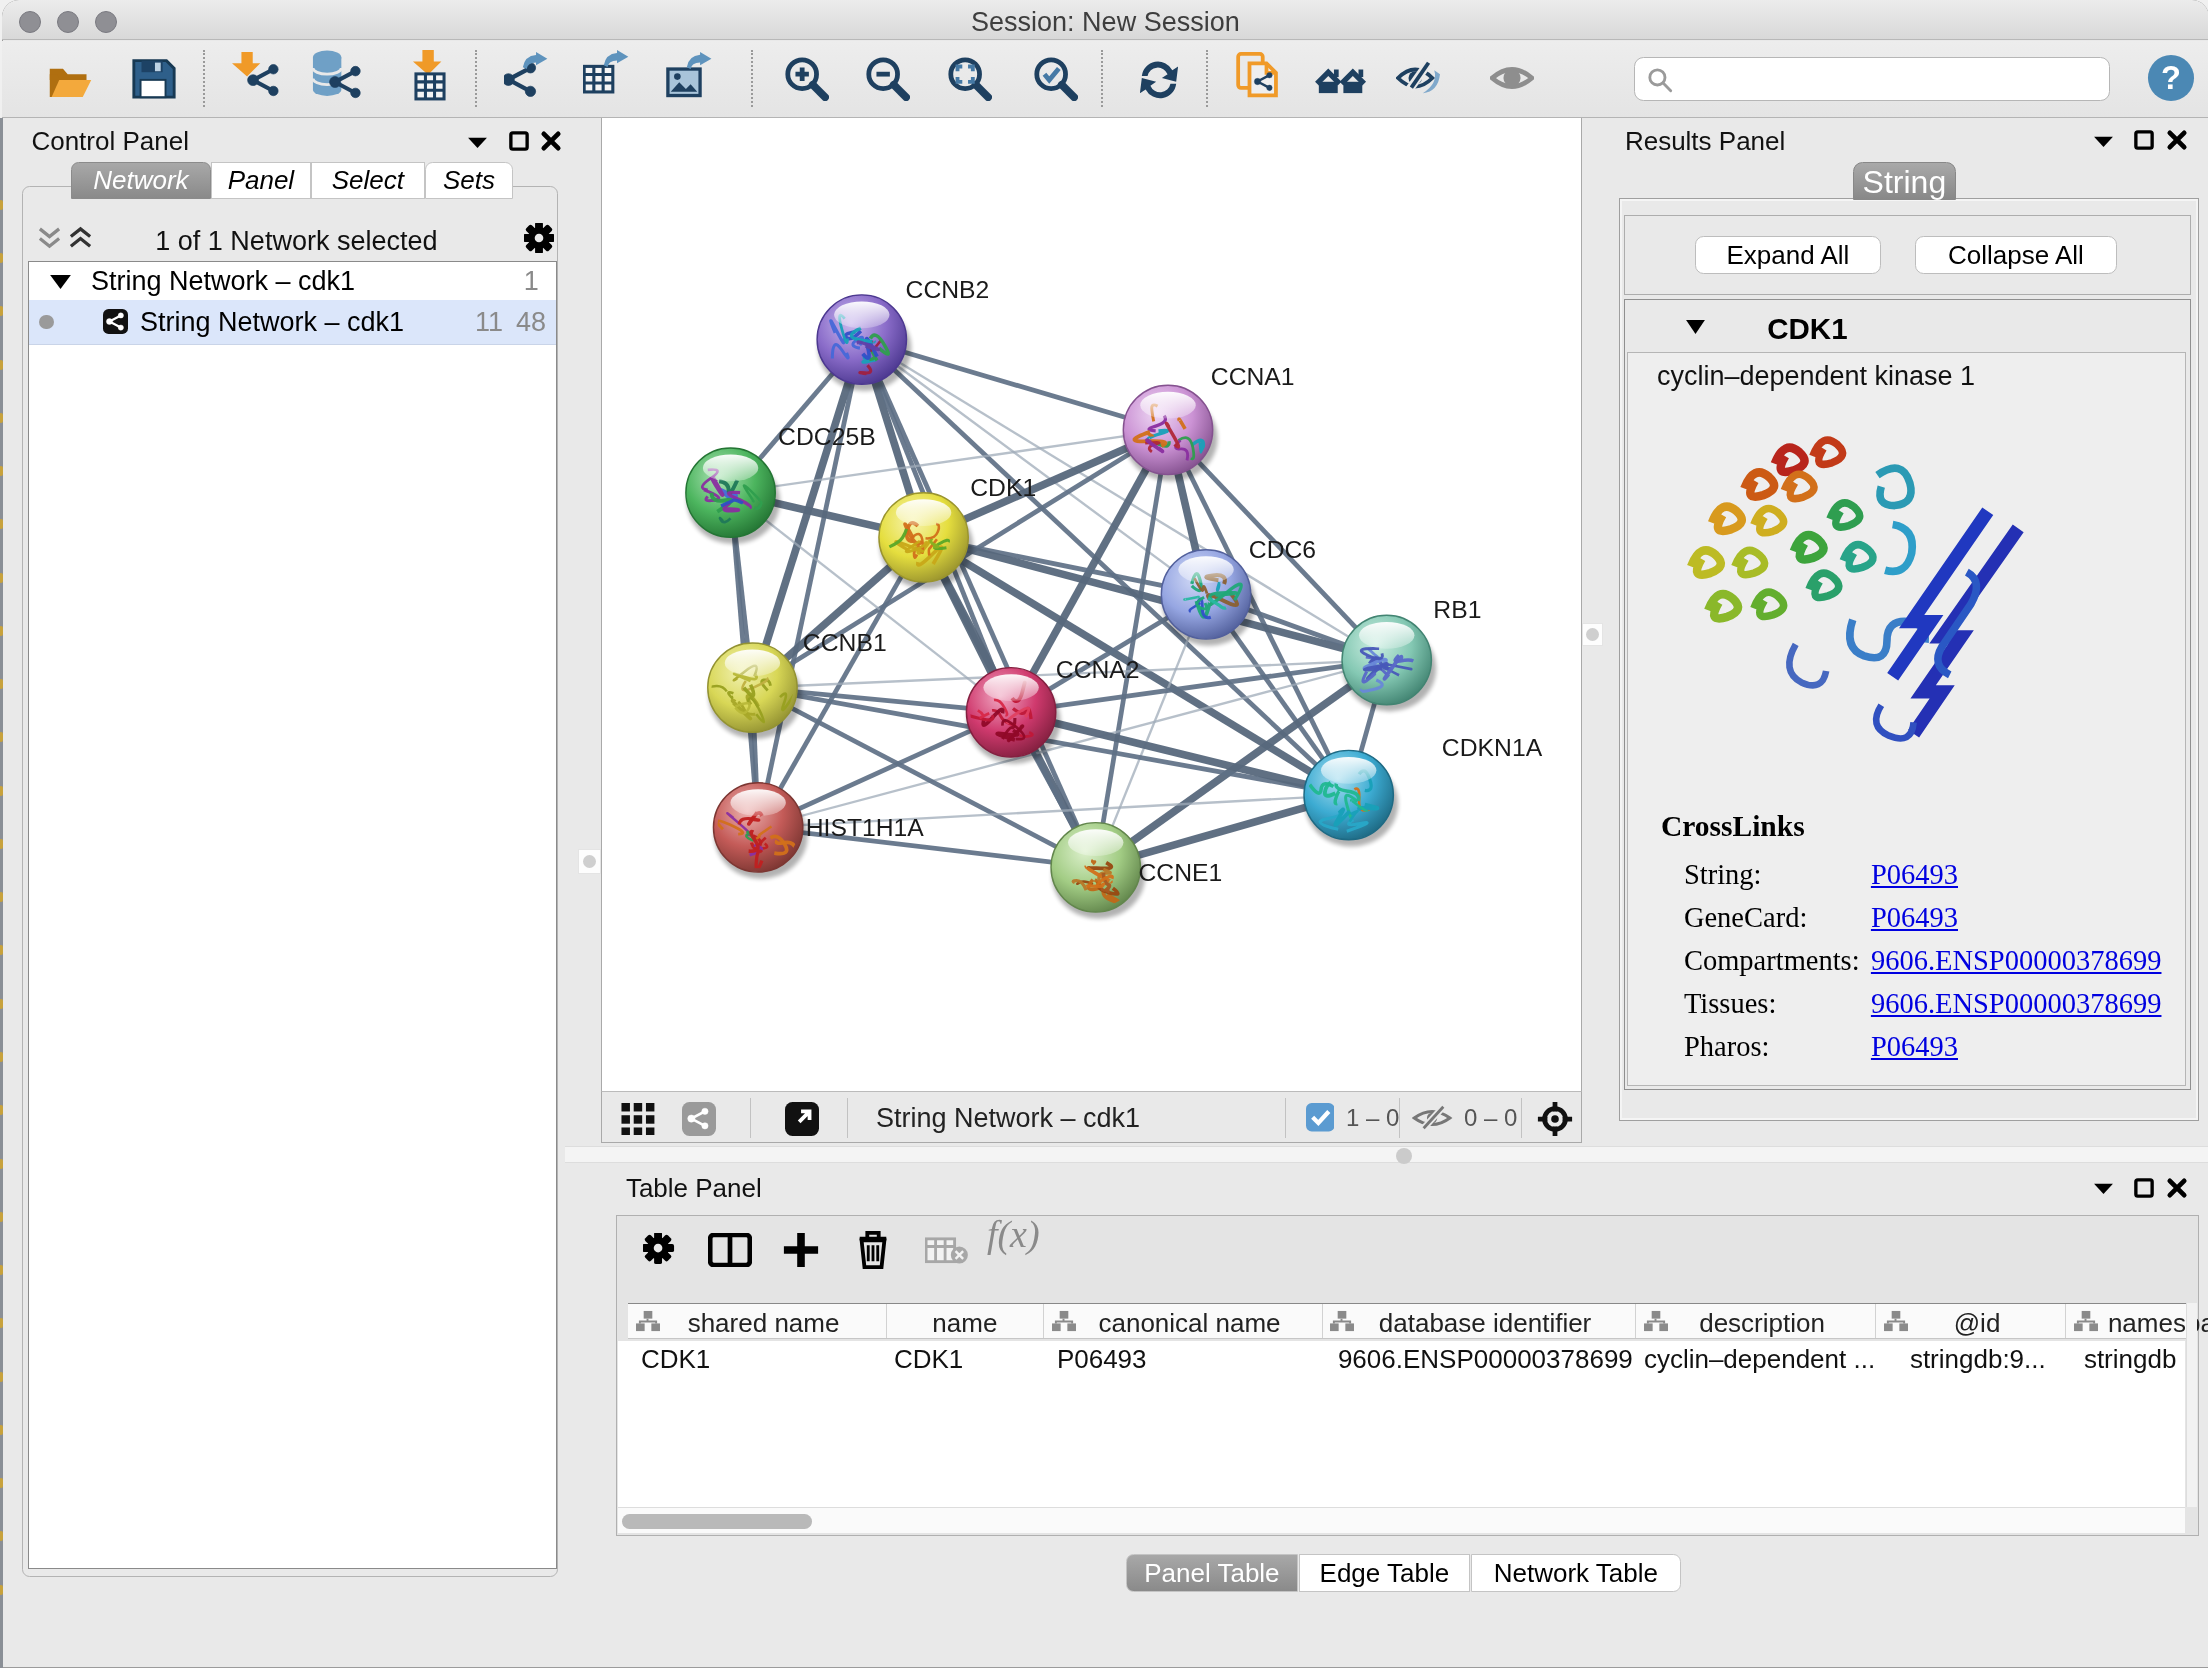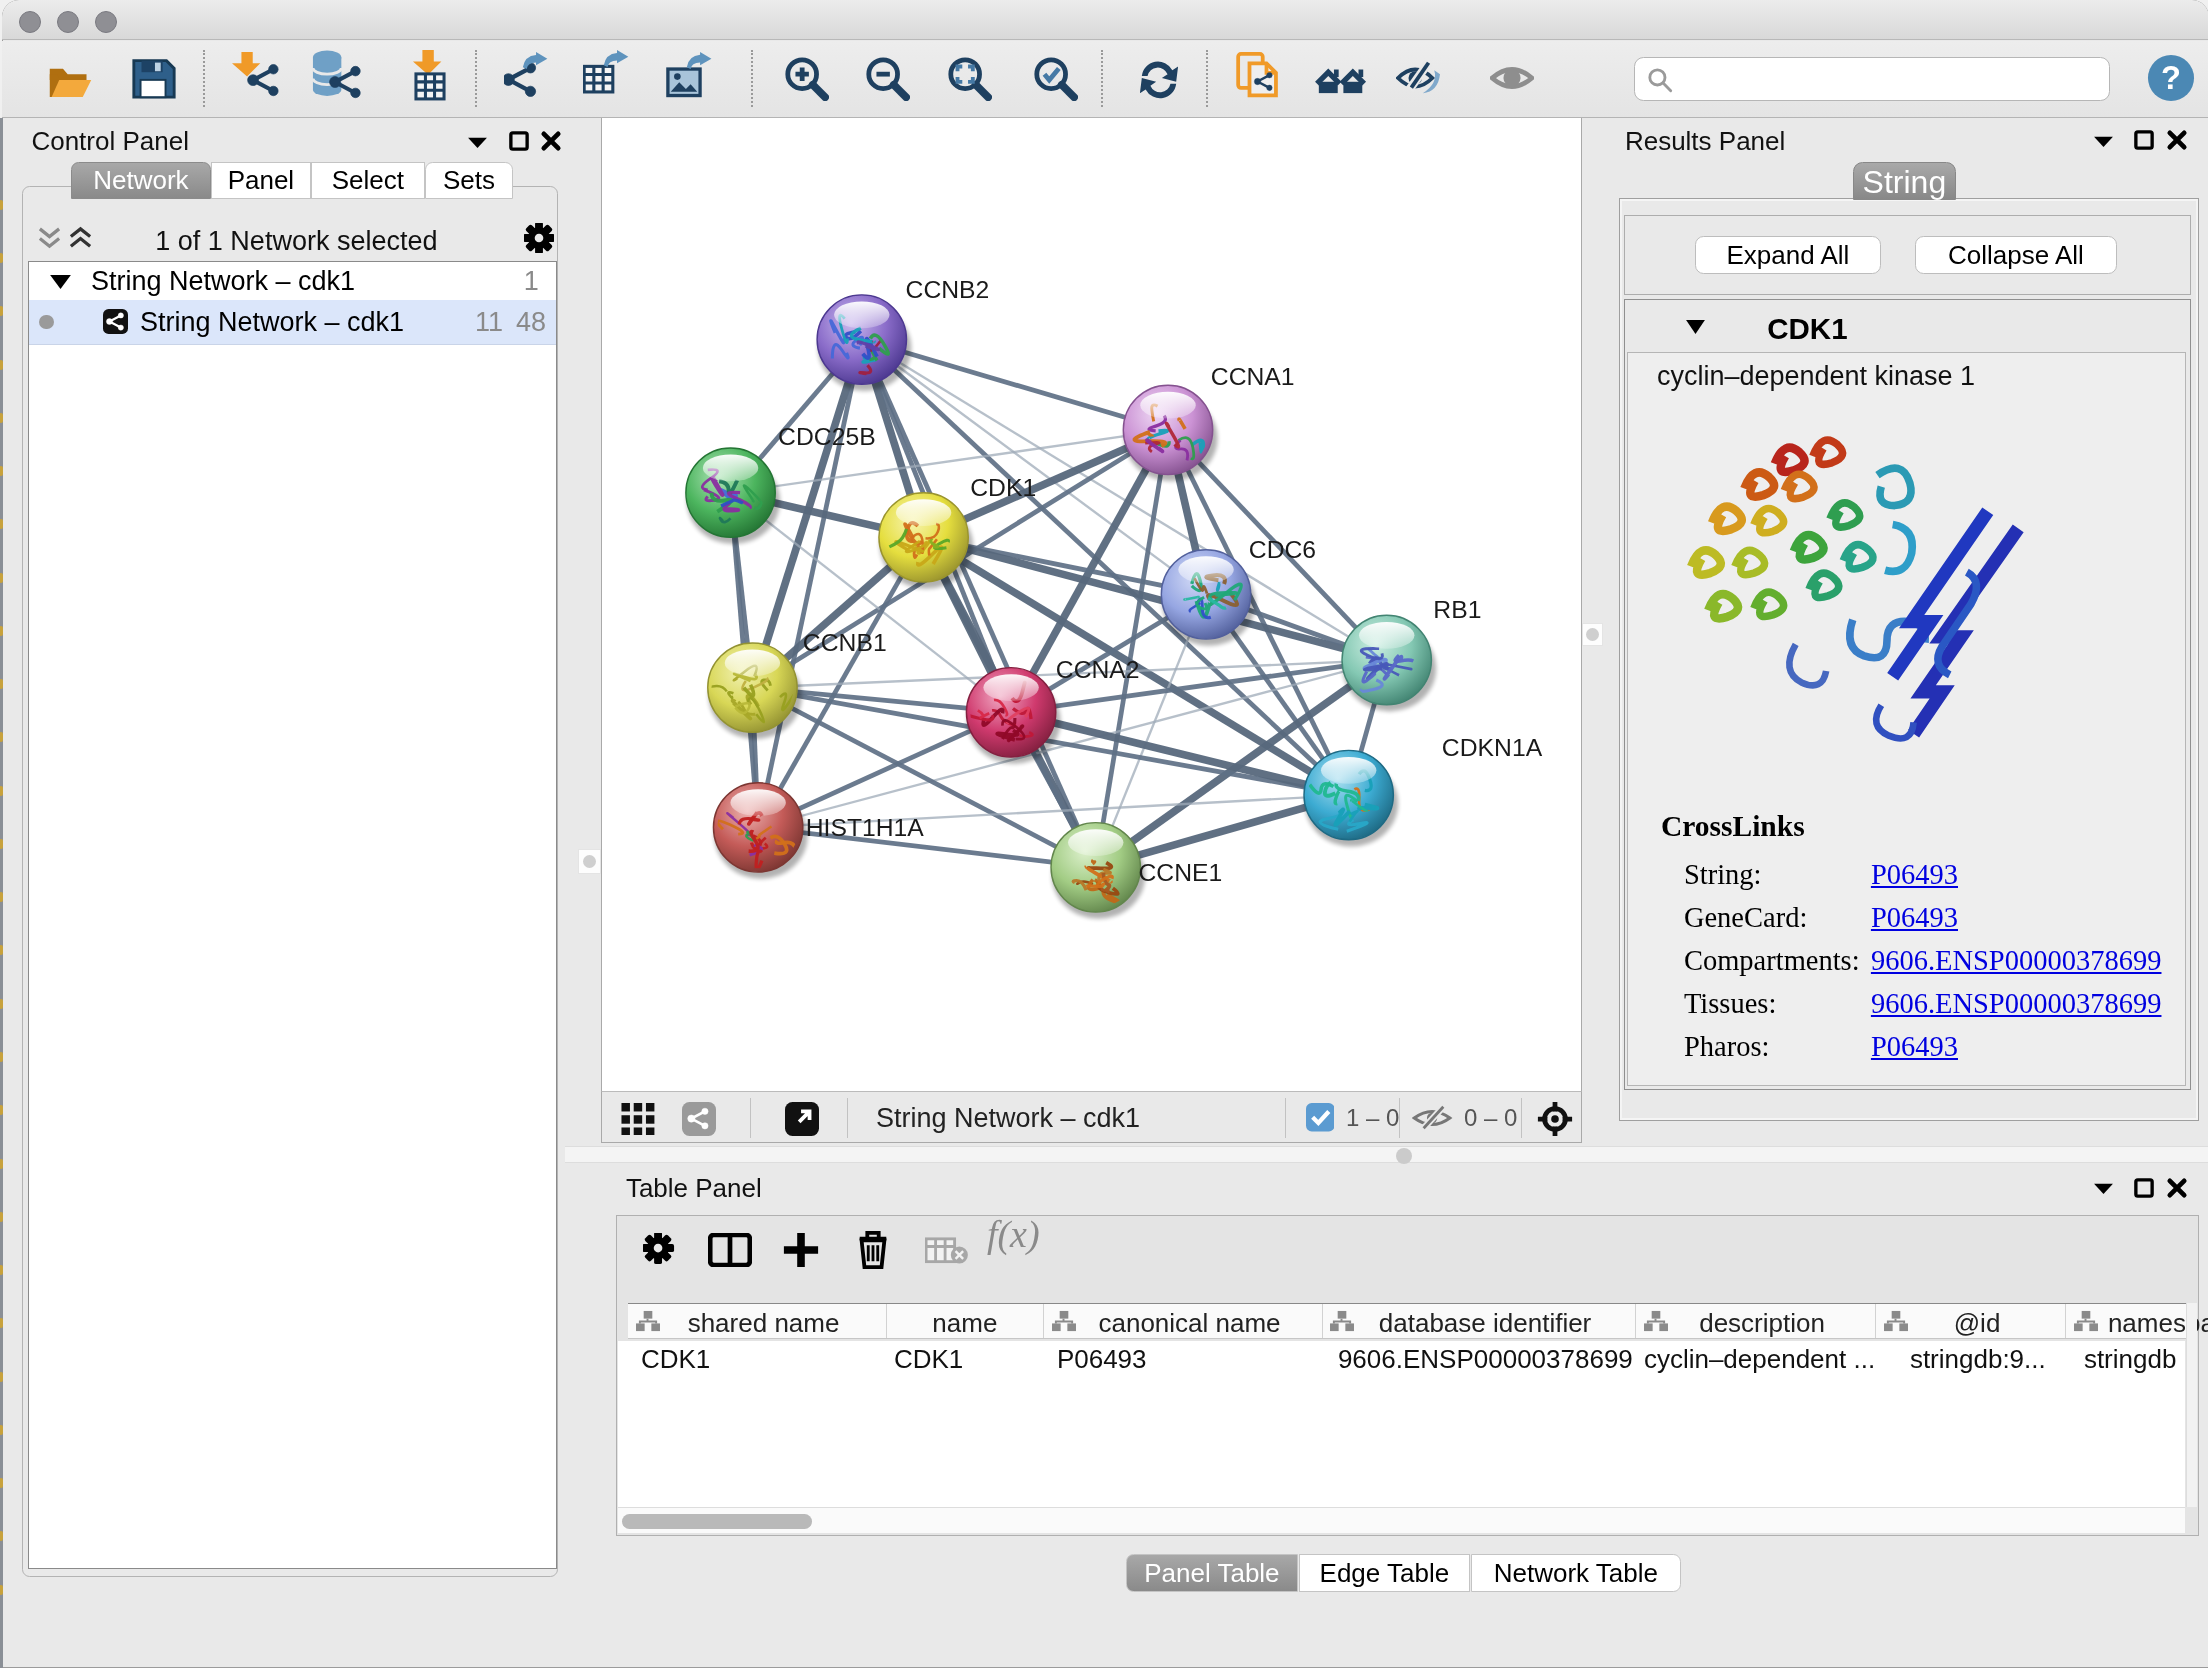--- a/index.html
+++ b/index.html
@@ -8,21 +8,21 @@
 .titlebar{position:absolute;left:0;top:0;width:100%;height:40px;background:linear-gradient(#ececec,#d8d8d8);border-bottom:1px solid #b8b8b8;border-radius:17px 17px 0 0;}
 .tl{position:absolute;top:10.5px;width:22px;height:22px;border-radius:50%;background:#8f8f94;border:1px solid #7a7a80;}
 .title{position:absolute;top:6.7px;left:0;width:100%;text-align:center;font-size:27px;color:#3e3e3e;}
 .toolbar{position:absolute;left:0;top:41px;width:100%;height:77px;background:linear-gradient(#ededed,#e4e4e4);border-bottom:1.9px solid #b4b4b4;}
 .tsep{position:absolute;top:8.6px;width:0;height:57px;border-left:2.9px dotted #9a9a9a;}
 .searchbox{position:absolute;left:1632px;top:16px;width:476px;height:44px;background:#fff;border:1.9px solid #b6b6b6;border-radius:9.5px;}
 .statusbar{position:absolute;left:0;top:1602px;width:100%;height:67px;background:#ebebeb;border-top:1.9px solid #c6c6c6;}
 .sbtn{position:absolute;top:12.4px;height:42px;background:linear-gradient(#fbfbfb,#f0f0f0);border:1.9px solid #b9b9b9;}
 .phead{position:absolute;font-size:26px;color:#111;}
 .cptabbox{position:absolute;left:20px;top:186px;width:536px;height:1391px;border:1.9px solid #b3b3b3;border-radius:7.6px;background:#e9e9e9;}
-.tab{position:absolute;top:162px;height:37px;border:1px solid #c4c4c4;background:#fff;color:#000;font-size:26px;text-align:center;line-height:35px;}
+.tab{position:absolute;top:162px;height:37px;border:1px solid #c4c4c4;background:#fff;color:#000;font-size:26px;text-align:center;line-height:35px;font-style:italic;}
 .tabsel{background:linear-gradient(#a8a8a8,#8a8a8a);color:#fff;border-color:#8b8b8b;}
 .cplist{position:absolute;left:26px;top:261px;width:529px;height:1308px;background:#fff;border:1.9px solid #8a8a8a;}
 .cprow2{position:absolute;left:0;top:38px;width:100%;height:45px;background:#dbe6fa;border-bottom:1px solid #c9d4e8;}
 
 .canvas{position:absolute;left:599px;top:118px;width:981px;height:973px;background:#fff;border-left:1.9px solid #a9a9a9;border-right:1.9px solid #a9a9a9;}
 .vfooter{position:absolute;left:599px;top:1091px;width:981px;height:52px;background:#e9e9e9;border:1.9px solid #a9a9a9;border-top:1px solid #bbb;}
 .vfsep{position:absolute;top:5.7px;width:0;height:40px;border-left:1.9px solid #c2c2c2;}
 
 .rp{position:absolute;left:1617px;top:118px;width:590px;height:1025px;}
 .rbox{position:absolute;left:0px;top:80px;width:580px;height:923px;border:1.9px solid #9f9f9f;background:#e9e9e9;box-shadow:0 0 0 1.9px #f5f5f5 inset;}
@@ -41,20 +41,21 @@
 .leftsliver{position:absolute;left:0;top:118px;width:2.9px;height:1550px;background:#8a8f96;}
 .ydot{position:absolute;left:-1px;width:3.8px;height:9.5px;background:#c8a23c;border-radius:1.9px;}
 </style>
 </head>
 <body>
 <div class="win">
     <div class="titlebar">
       <div class="tl" style="left:17px"></div>
       <div class="tl" style="left:55px"></div>
       <div class="tl" style="left:93px"></div>
+      <div class="title">Session: New Session</div>
     </div>
     <div class="toolbar">
       <svg style="position:absolute;left:44px;top:14.3px" width="49" height="48" viewBox="0 0 52 50">
         <path d="M4 14 h14 l5 6 h20 v6 h-39 z" fill="#b06f10"></path>
         <path d="M4 44 V20 l8 0 2 4 h28 l-9 20 z" fill="#b06f10"></path>
         <path d="M6 44 l8-18 h34 l-9 18 z" fill="#f3a93c"></path>
       </svg>
       <svg style="position:absolute;left:128px;top:12.4px" width="48" height="48" viewBox="0 0 50 50">
         <path d="M4 8 h34 l8 8 v30 H4 z" fill="#2e5f8a" stroke="#173953" stroke-width="3"></path>
         <rect x="12" y="8" width="22" height="12" fill="#1d4265"></rect>

